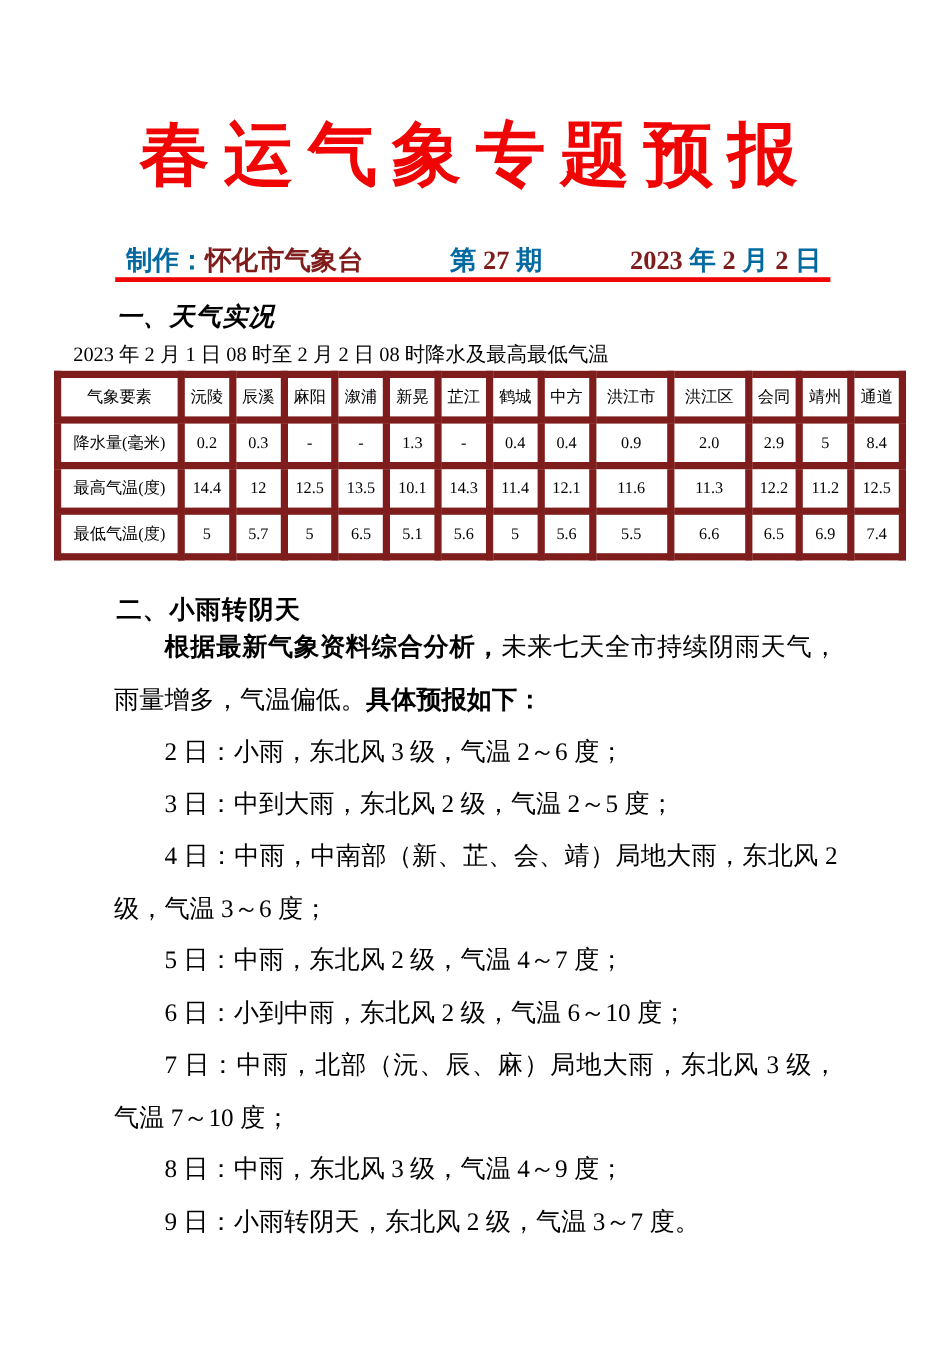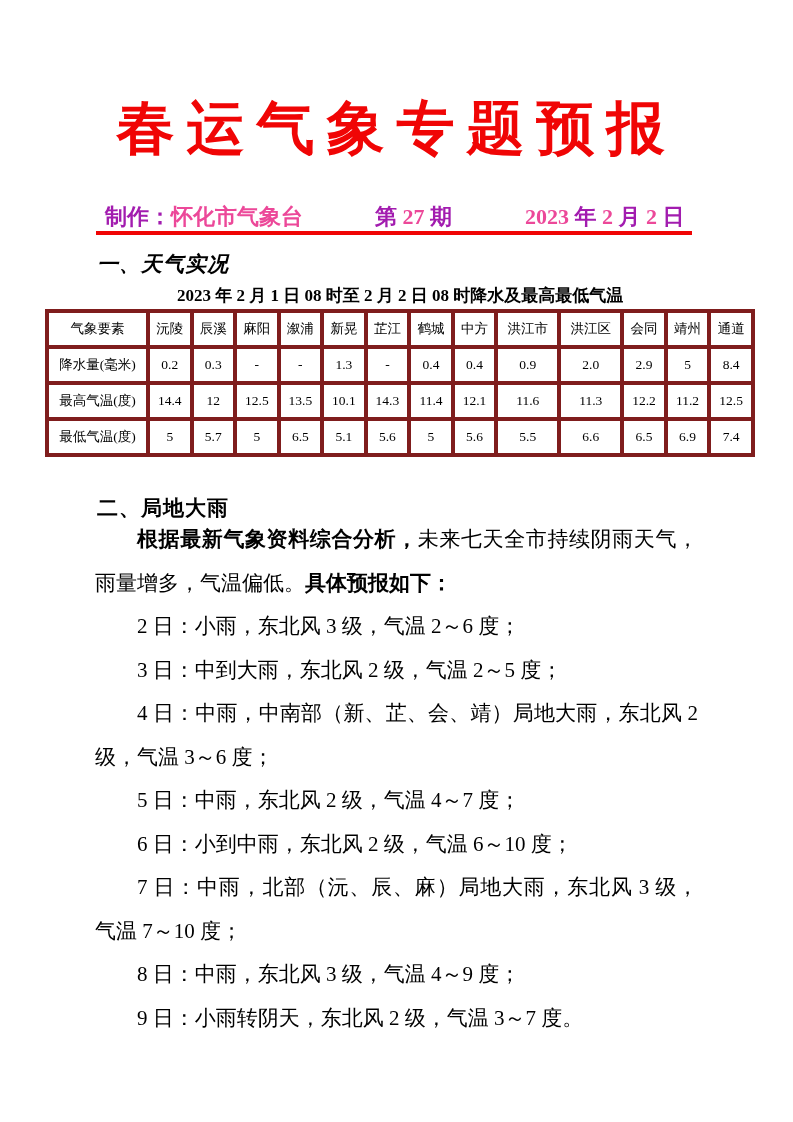--- a/index.html
+++ b/index.html
@@ -21,42 +21,42 @@
     font-family:"DejaVu Serif","Liberation Serif",serif;
     white-space:nowrap;
   }
   .meta-line{
     position:absolute;top:202px;left:0;width:100%;height:30px;
     font-size:22px;font-weight:bold;line-height:30px;
   }
   .meta-producer{position:absolute;left:105px;}
   .meta-issue{position:absolute;left:375px;}
   .meta-date{position:absolute;left:525px;}
-  .red{color:#a21caf;}
-  .black{color:#ec4899;margin-top:44px;}
+  .red{color:#0369a1;}
+  .black{color:#7f1d1d;margin-top:44px;}
   .masthead-rule{
     position:absolute;top:231px;left:96px;width:596px;height:4px;
     background:#f00505;
   }
   
   .sec1-heading{
     position:absolute;top:250px;left:97px;
     font-size:21px;font-weight:bold;letter-spacing:1px;font-style:italic;
   }
   .table-title{
-    position:absolute;top:284px;left:45px;width:710px;
-    text-align:center;font-size:17px;font-weight:bold;
+    position:absolute;top:284px;left:61px;width:710px;
+    text-align:left;font-size:17px;font-weight:normal;
   }
   .obs-table{
     position:absolute;top:309px;left:45px;width:710px;
     border-collapse:collapse;table-layout:fixed;
     font-size:13.5px;
   }
   .obs-table th,.obs-table td{
-    border:4px solid #7f1d1d;
+    border:6px solid #7f1d1d;
     height:32px;
     text-align:center;vertical-align:middle;
     font-weight:normal;
     padding:0 1px;
     overflow:hidden;
   }
   .obs-table th:first-child{width:95px;}
   .obs-table th.wide{width:57px;}
   
   .sec2-heading{
@@ -160,21 +160,21 @@
           <td>5.6</td>
           <td>5.5</td>
           <td>6.6</td>
           <td>6.5</td>
           <td>6.9</td>
           <td>7.4</td>
         </tr>
       </tbody>
   </table>
 
-  <div class="sec2-heading">二、局地大雨</div>
+  <div class="sec2-heading">二、小雨转阴天</div>
 
   <div class="forecast-block">
     <p><span class="b">根据最新气象资料综合分析，</span><span>未来七天全市持续阴雨天气，雨量增多，气温偏低。</span><span class="b">具体预报如下：</span></p>
     <div id="forecast-lines">
         <p>2 日：小雨，东北风 3 级，气温 2～6 度；</p>
         <p>3 日：中到大雨，东北风 2 级，气温 2～5 度；</p>
         <p>4 日：中雨，中南部（新、芷、会、靖）局地大雨，东北风 2 级，气温 3～6 度；</p>
         <p>5 日：中雨，东北风 2 级，气温 4～7 度；</p>
         <p>6 日：小到中雨，东北风 2 级，气温 6～10 度；</p>
         <p>7 日：中雨，北部（沅、辰、麻）局地大雨，东北风 3 级，气温 7～10 度；</p>

